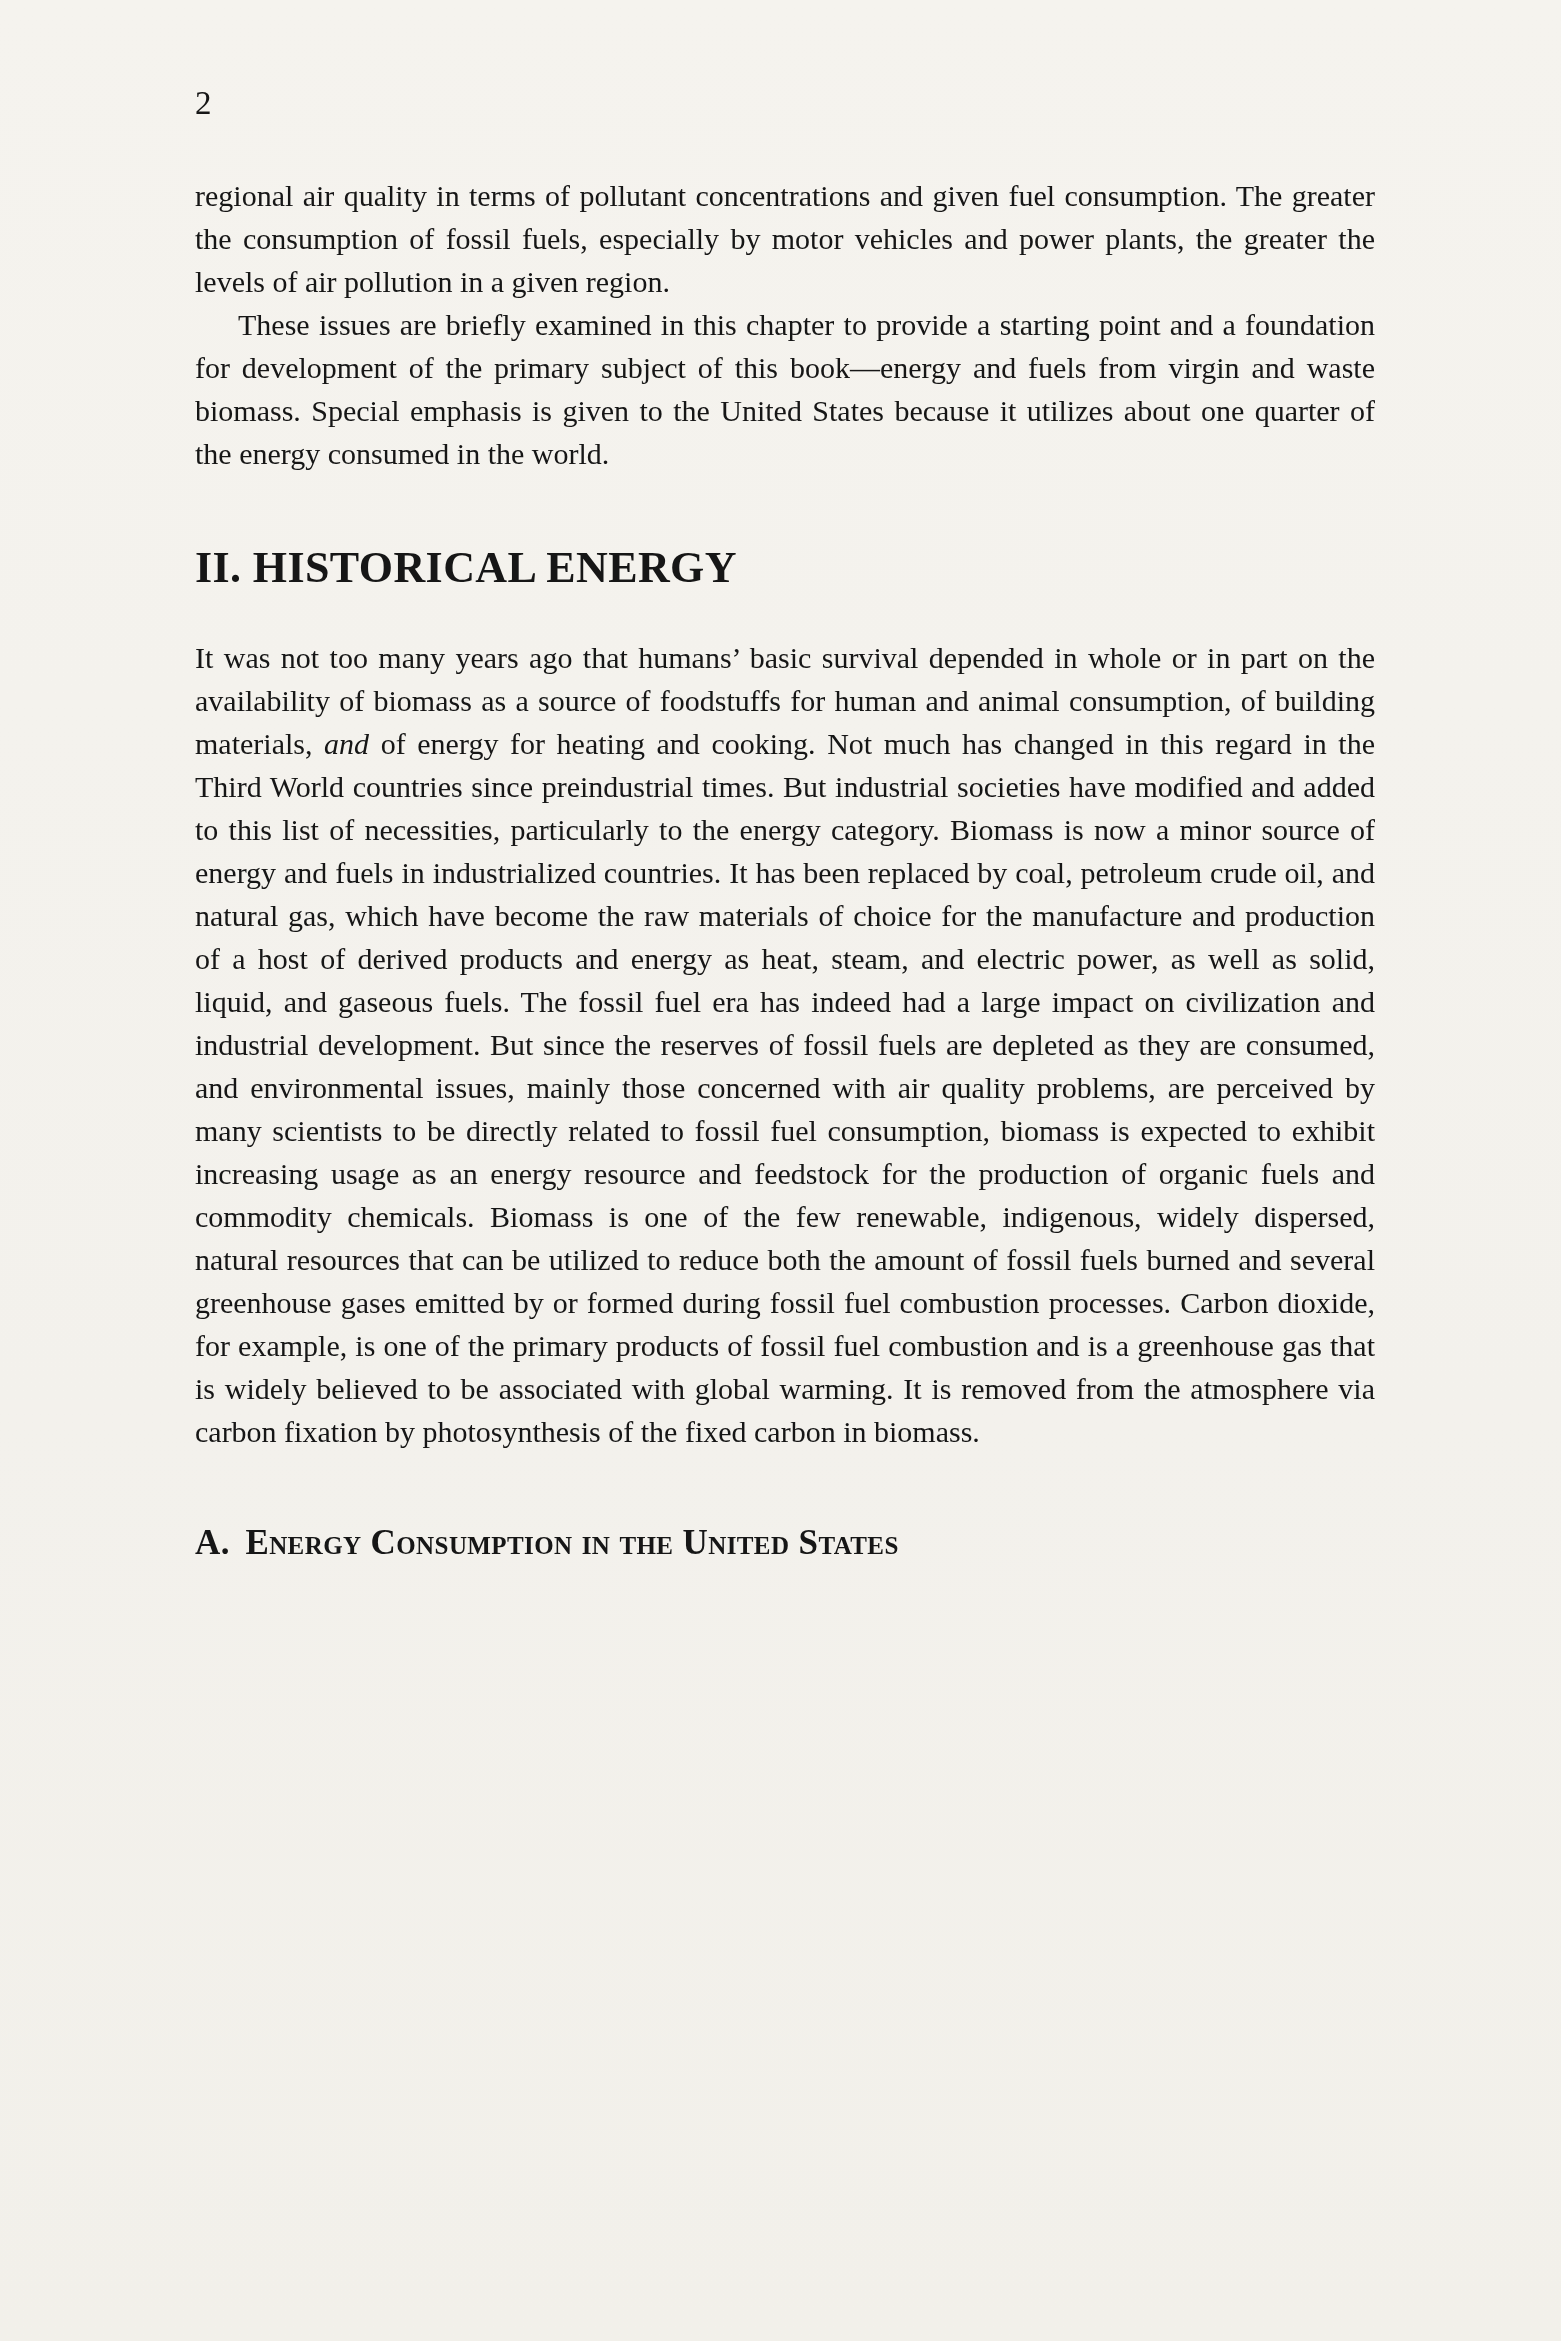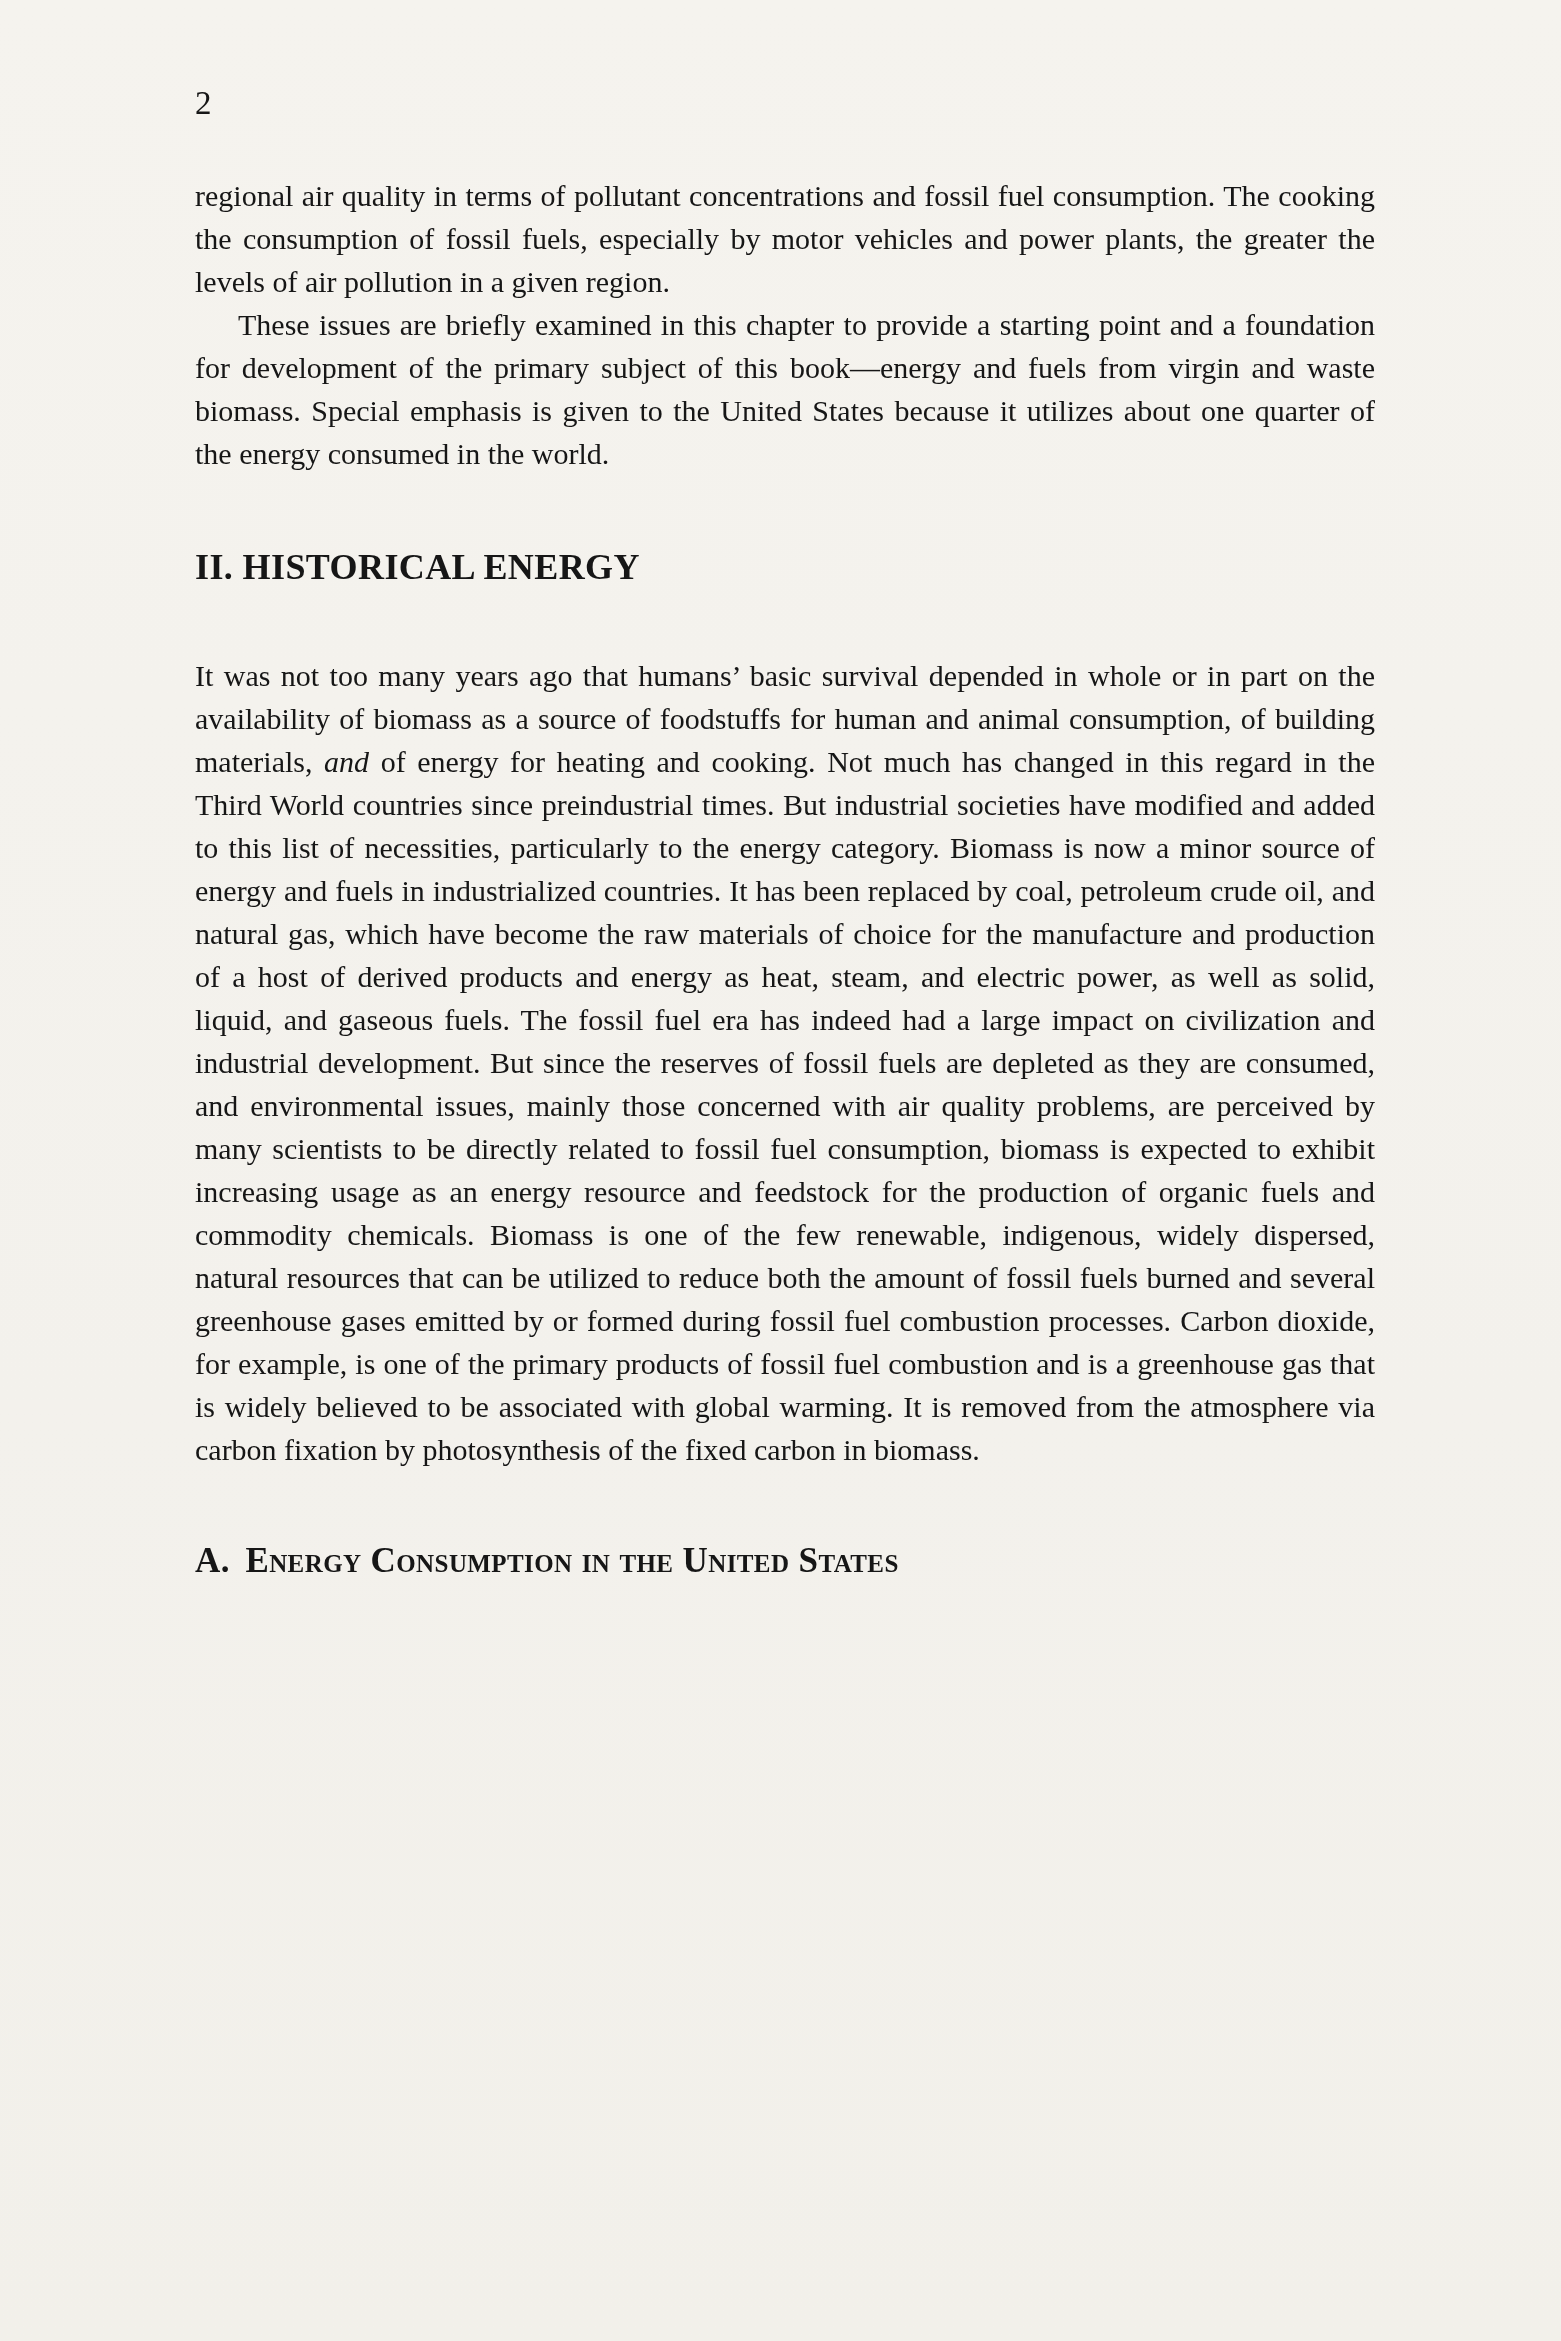--- a/index.html
+++ b/index.html
@@ -43,22 +43,22 @@
   .para {
     font-size: 30px;
     line-height: 43px;
     text-align: justify;
     margin: 0;
   }
   .para.indent { text-indent: 43px; }
   .para.no-indent { text-indent: 0; }
   .para em { font-style: italic; }
   .section-heading {
-    margin: 68px 0 62px 0;
-    font-size: 36px;
+    margin: 68px 0 44px 0;
+    font-size: 44px;
     line-height: 49px;
     font-weight: bold;
     letter-spacing: 0.4px;
   }
   .section-heading .line { display: block; }
   .subsection-heading {
     margin: 69px 0 49px 0;
     font-size: 35px;
     line-height: 42px;
     font-weight: bold;
@@ -71,21 +71,21 @@
 <body>
 
 <div class="page">
 
   <header class="running-head">
     <span class="page-num">2</span>
   </header>
 
   <main class="text-block">
 
-    <p class="para no-indent">regional air quality in terms of pollutant concentrations and fossil fuel consumption. The cooking the consumption of fossil fuels, especially by motor vehicles and power plants, the greater the levels of air pollution in a given region.</p>
+    <p class="para no-indent">regional air quality in terms of pollutant concentrations and given fuel consumption. The greater the consumption of fossil fuels, especially by motor vehicles and power plants, the greater the levels of air pollution in a given region.</p>
 
     <p class="para indent">These issues are briefly examined in this chapter to provide a starting point and a foundation for development of the primary subject of this book—energy and fuels from virgin and waste biomass. Special emphasis is given to the United States because it utilizes about one quarter of the energy consumed in the world.</p>
 
     <h2 class="section-heading">
         <span class="line">II. HISTORICAL ENERGY</span>
       </h2>
 
     <p class="para no-indent"><span>It was not too many years ago that humans’ basic survival depended in whole or in part on the availability of biomass as a source of foodstuffs for human and animal consumption, of building materials, </span><em>and</em><span> of energy for heating and cooking. Not much has changed in this regard in the Third World countries since preindustrial times. But industrial societies have modified and added to this list of necessities, particularly to the energy category. Biomass is now a minor source of energy and fuels in industrialized countries. It has been replaced by coal, petroleum crude oil, and natural gas, which have become the raw materials of choice for the manufacture and production of a host of derived products and energy as heat, steam, and electric power, as well as solid, liquid, and gaseous fuels. The fossil fuel era has indeed had a large impact on civilization and industrial development. But since the reserves of fossil fuels are depleted as they are consumed, and environmental issues, mainly those concerned with air quality problems, are perceived by many scientists to be directly related to fossil fuel consumption, biomass is expected to exhibit increasing usage as an energy resource and feedstock for the production of organic fuels and commodity chemicals. Biomass is one of the few renewable, indigenous, widely dispersed, natural resources that can be utilized to reduce both the amount of fossil fuels burned and several greenhouse gases emitted by or formed during fossil fuel combustion processes. Carbon dioxide, for example, is one of the primary products of fossil fuel combustion and is a greenhouse gas that is widely believed to be associated with global warming. It is removed from the atmosphere via carbon fixation by photosynthesis of the fixed carbon in biomass.</span></p>
 
     <h3 class="subsection-heading"><span class="sub-prefix">A.</span><span class="sub-smallcaps">Energy Consumption in the United States</span></h3>

